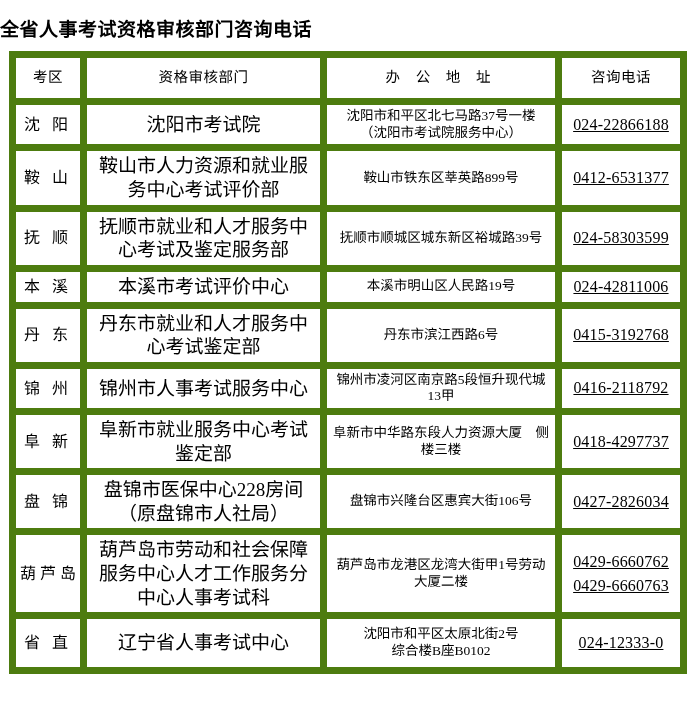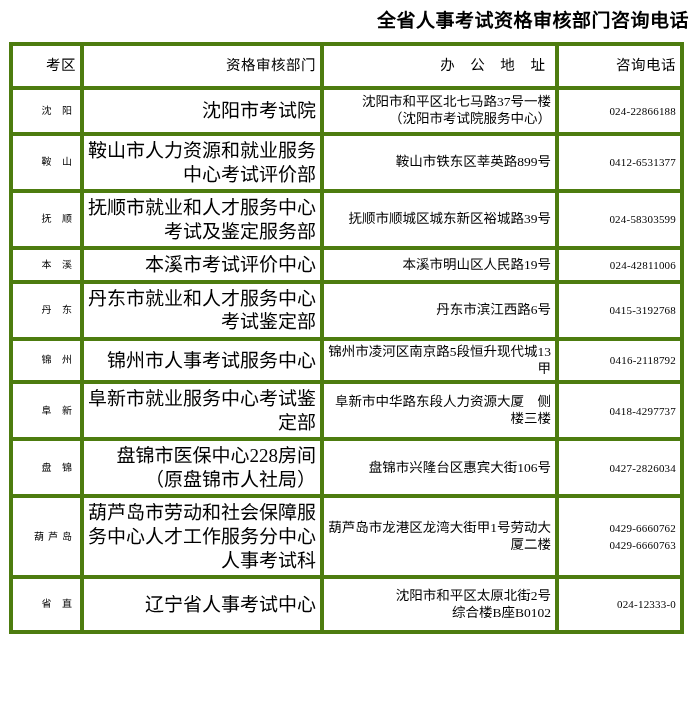--- a/index.html
+++ b/index.html
@@ -14,70 +14,71 @@
     color: #000000;
     overflow: hidden;
   }
   .page {
     position: relative;
     width: 689px;
     height: 724px;
     box-sizing: border-box;
   }
   .page-title {
-    text-align: right;
+    text-align: left;
     font-size: 19px;
     font-weight: bold;
     letter-spacing: 0.5px;
     line-height: 1;
-    padding-top: 11px;
+    padding-top: 20px;
     padding-bottom: 12px;
     font-family: "Liberation Serif", "DejaVu Serif", serif;
   }
   .table-wrap {
     padding: 0 9px 0 9px;
   }
   table.contact-table {
     border-collapse: collapse;
     width: 671px;
     table-layout: fixed;
     font-size: 13.5px;
   }
   table.contact-table td,
   table.contact-table th {
-    border: 4px solid #4d7c0f;
-    text-align: right;
+    border: 7px solid #4d7c0f;
+    text-align: center;
     vertical-align: middle;
     padding: 3px 4px;
     line-height: 1.24;
     font-weight: normal;
   }
   thead th {
     font-weight: bold;
     font-size: 14.5px;
     height: 34px;
     letter-spacing: 0.5px;
   }
   .col-region { width: 71px; }
   .col-dept   { width: 240px; }
   .col-addr   { width: 235px; }
   .col-phone  { width: 125px; }
 
   td.region {
     letter-spacing: 4px;
     padding-left: 4px;
     white-space: nowrap;
-    font-size: 10px;
+    font-size: 16px;
   }
   td.dept { font-size: 19px; }
   td.addr { font-size: 13.5px; }
   td.phone {
-    font-size: 11px;
+    font-size: 16px;
     letter-spacing: 0.2px;
     white-space: nowrap;
+    text-decoration: underline;
   }
   td.phone .phone-line { display: block; line-height: 1.5; }
   .hdr-spaced { letter-spacing: 6px; padding-left: 6px; }
   .row-h1 { height: 46px; }
   .row-h2 { height: 43px; }
   .row-h3 { height: 29px; }
   .row-h4 { height: 30px; }
   .row-h5 { height: 62px; }
   .row-h6 { height: 55px; }
 </style>

